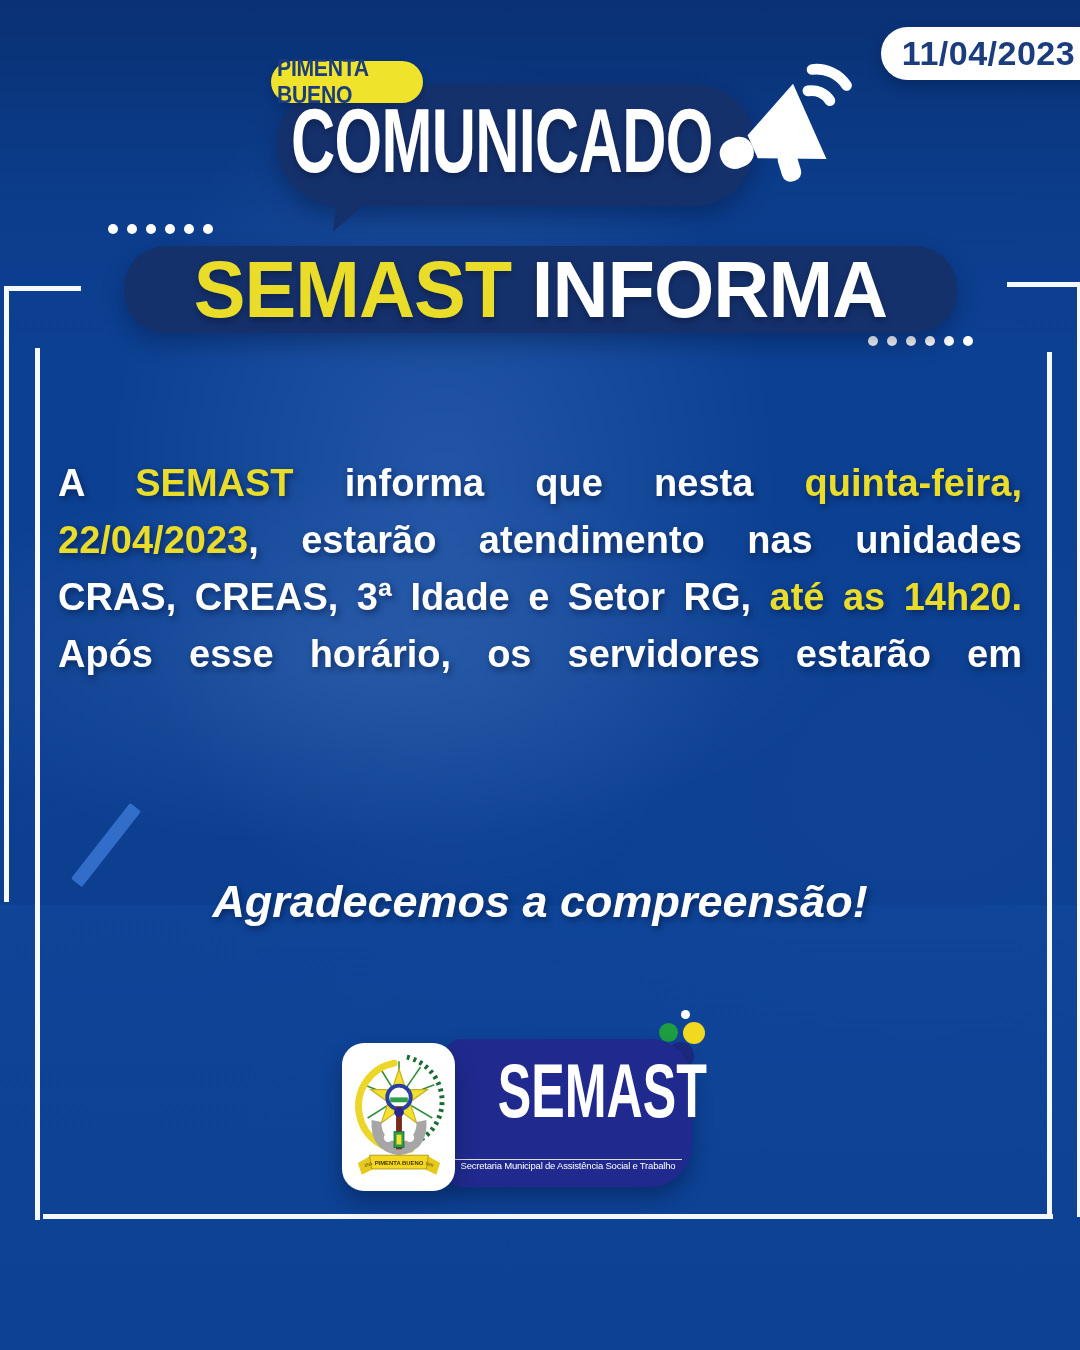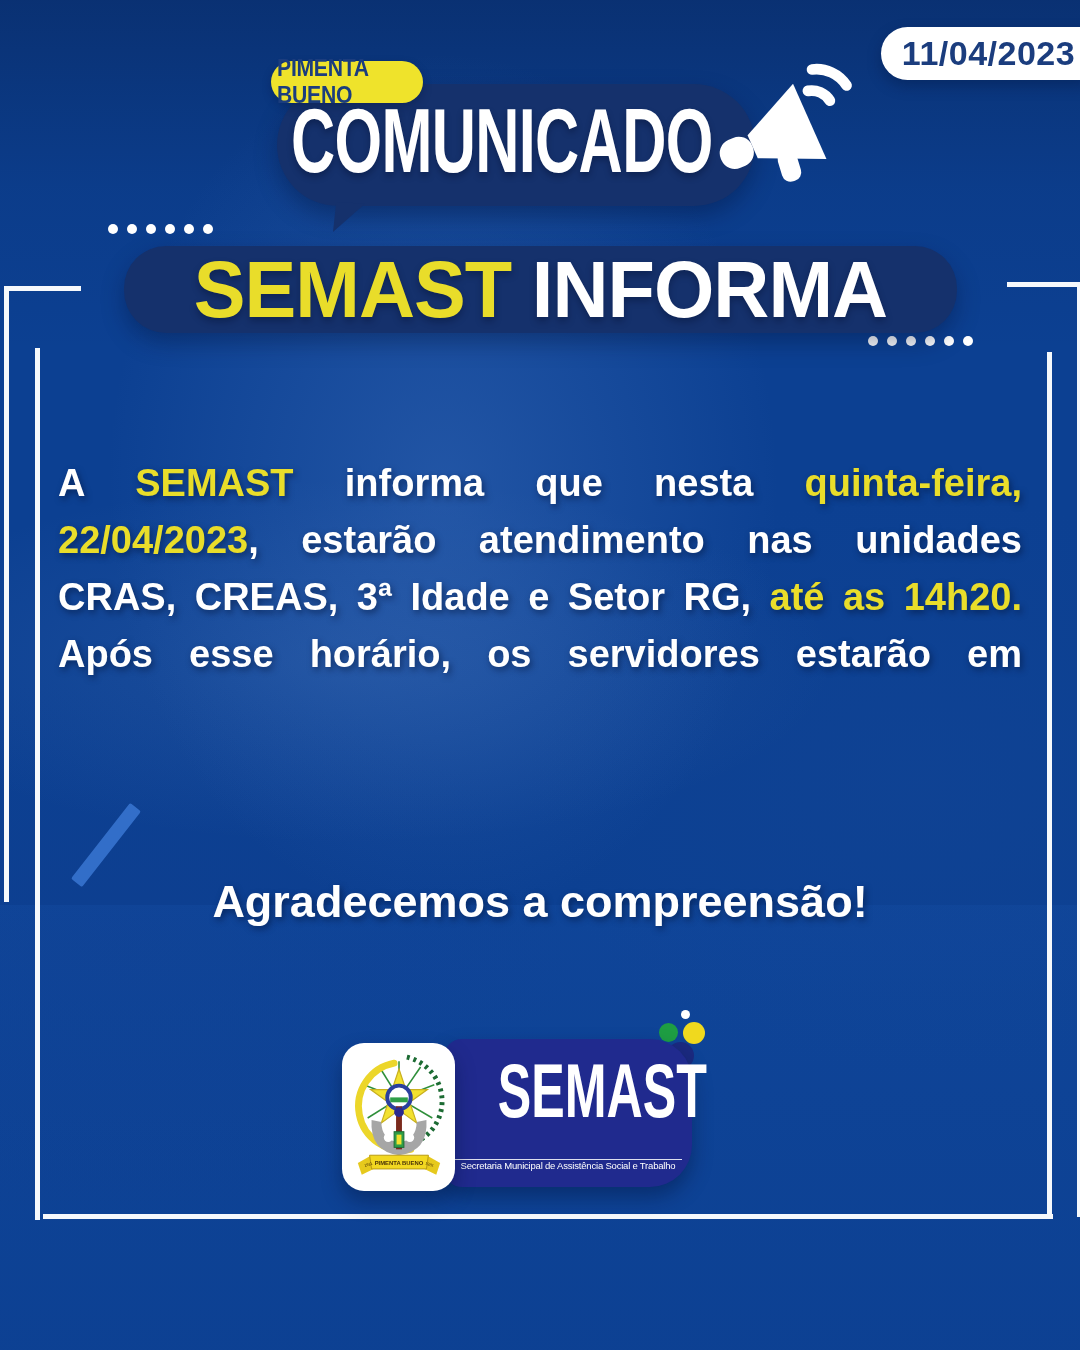--- a/index.html
+++ b/index.html
@@ -71,21 +71,21 @@
   
   .body-text{position:absolute;left:58px;top:455px;width:964px;color:#ffffff;
     font-size:38px;font-weight:bold;line-height:57px;
     text-shadow:2px 3px 6px rgba(0,18,55,.55);}
   .bline{text-align:justify;text-align-last:justify;}
   .bline.last{text-align-last:left;}
   .p2{}
   .y{color:#e9dd2a;}
 
   .thanks{position:absolute;left:0;top:876px;width:1080px;text-align:center;color:#ffffff;
-    font-size:45px;font-weight:bold;text-shadow:2px 3px 6px rgba(0,18,55,.55);}
+    font-size:45px;font-weight:bold;text-shadow:2px 3px 6px rgba(0,18,55,.55);font-style:italic;}
 
   
   .logo-dot{position:absolute;border-radius:50%;}
   .dot-white {left:681px;top:1010px;width:9px;height:9px;background:#ffffff;}
   .dot-green {left:659px;top:1023px;width:19px;height:19px;background:#1e9e43;}
   .dot-yellow{left:683px;top:1022px;width:22px;height:22px;background:#f0d91e;}
   .dot-navy  {left:667px;top:1042px;width:27px;height:27px;background:#1b2a80;}
 
   .logo-navy{position:absolute;left:444px;top:1039px;width:248px;height:148px;
     background:#202a8e;border-radius:18px 42px 42px 18px;

